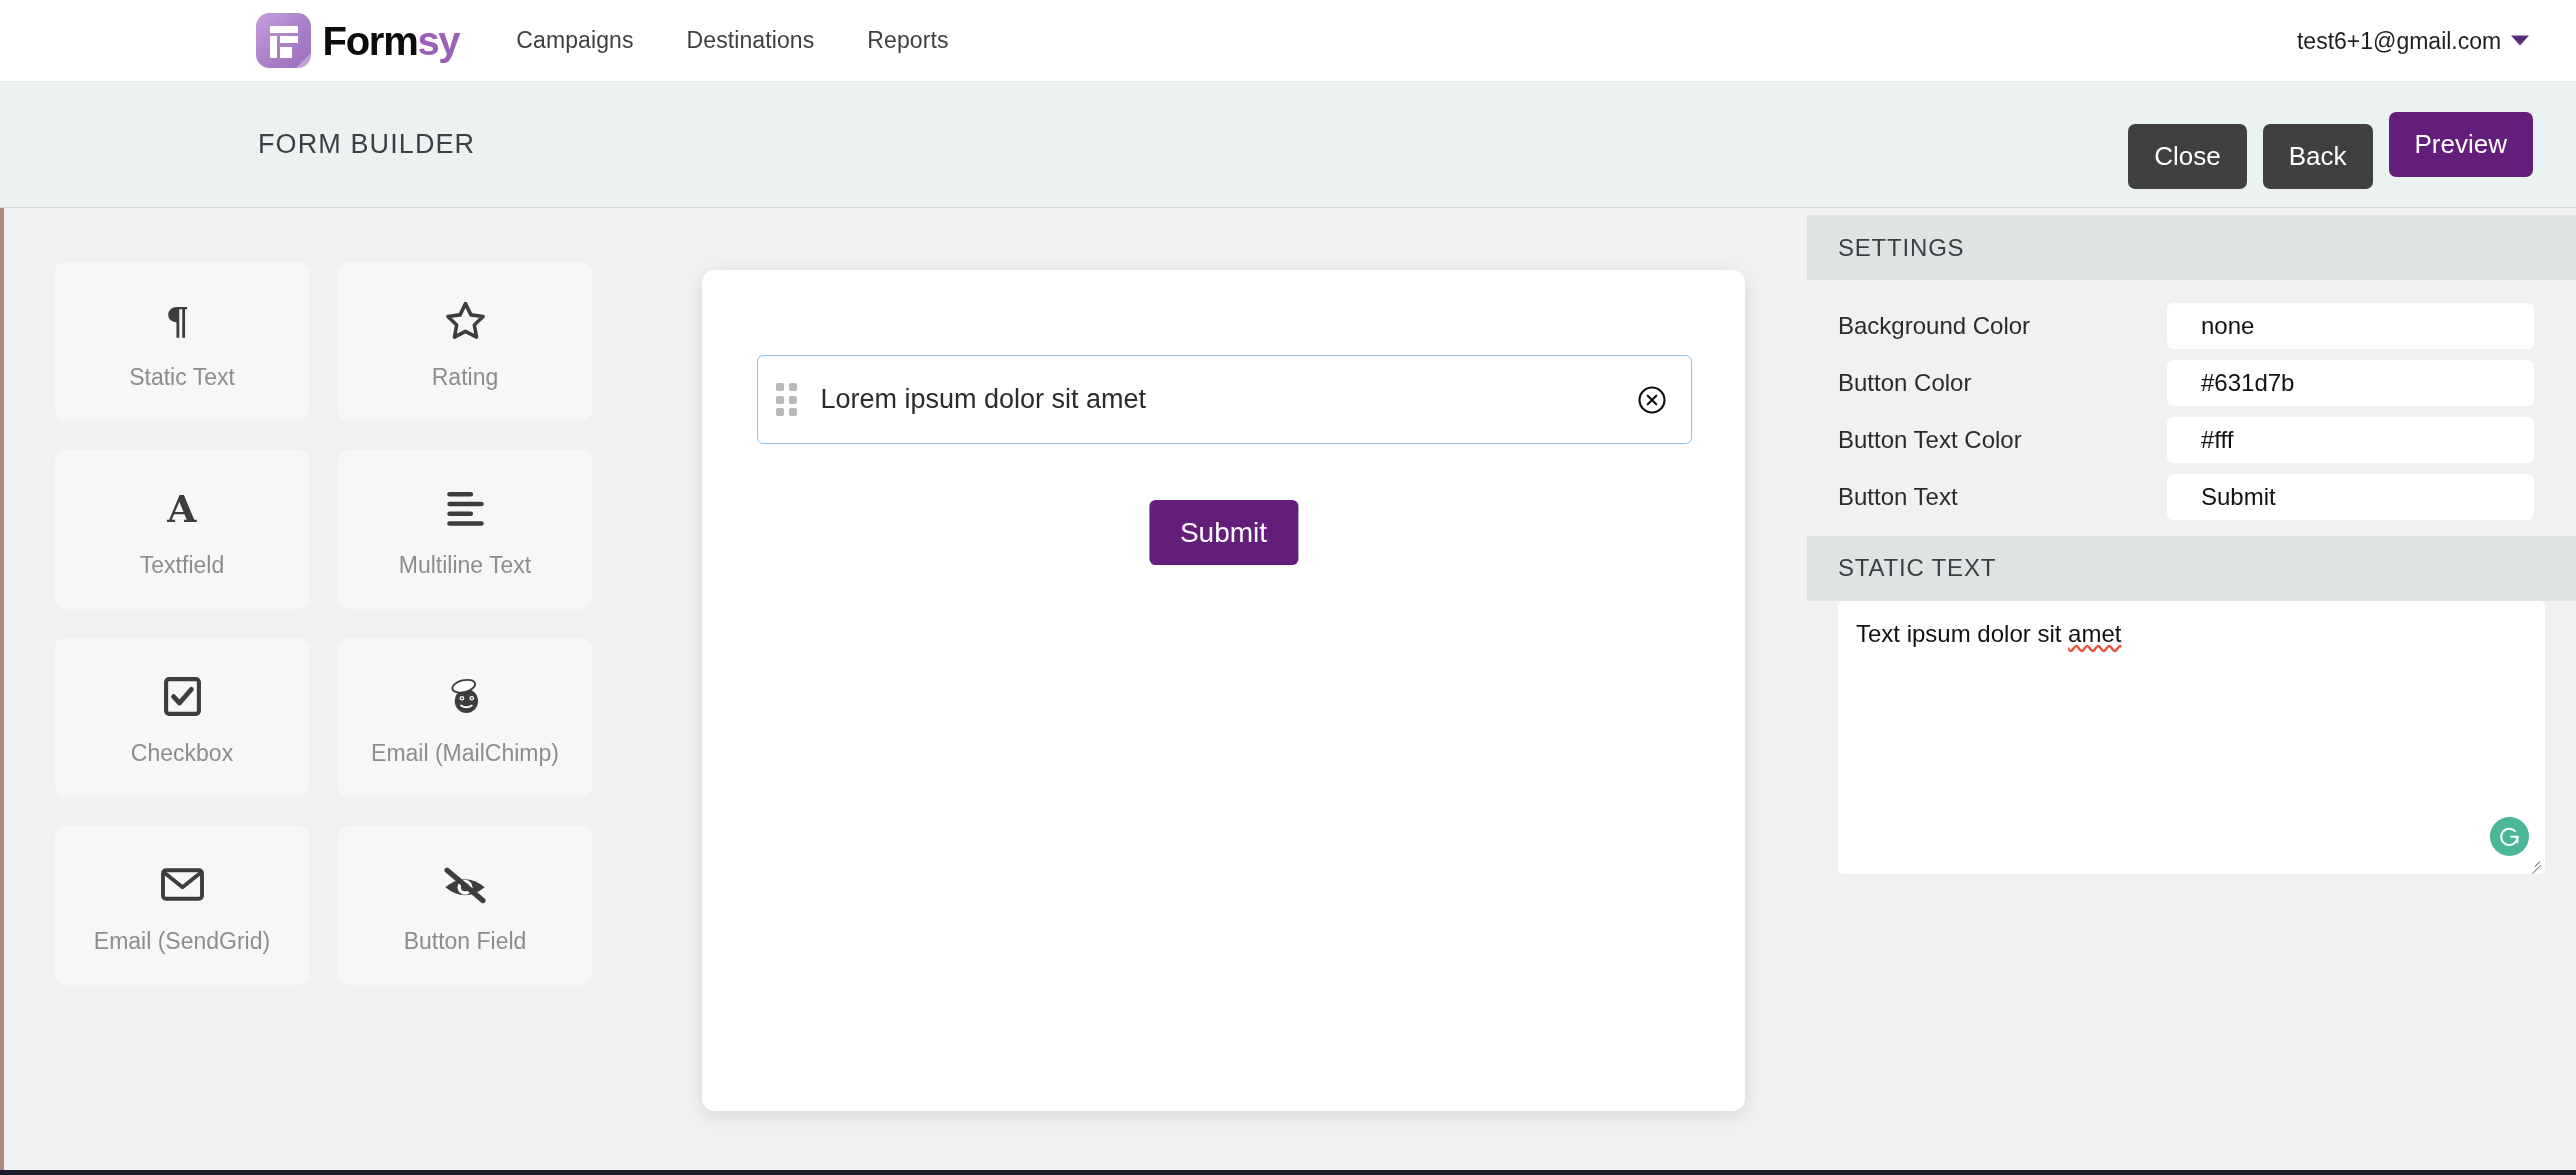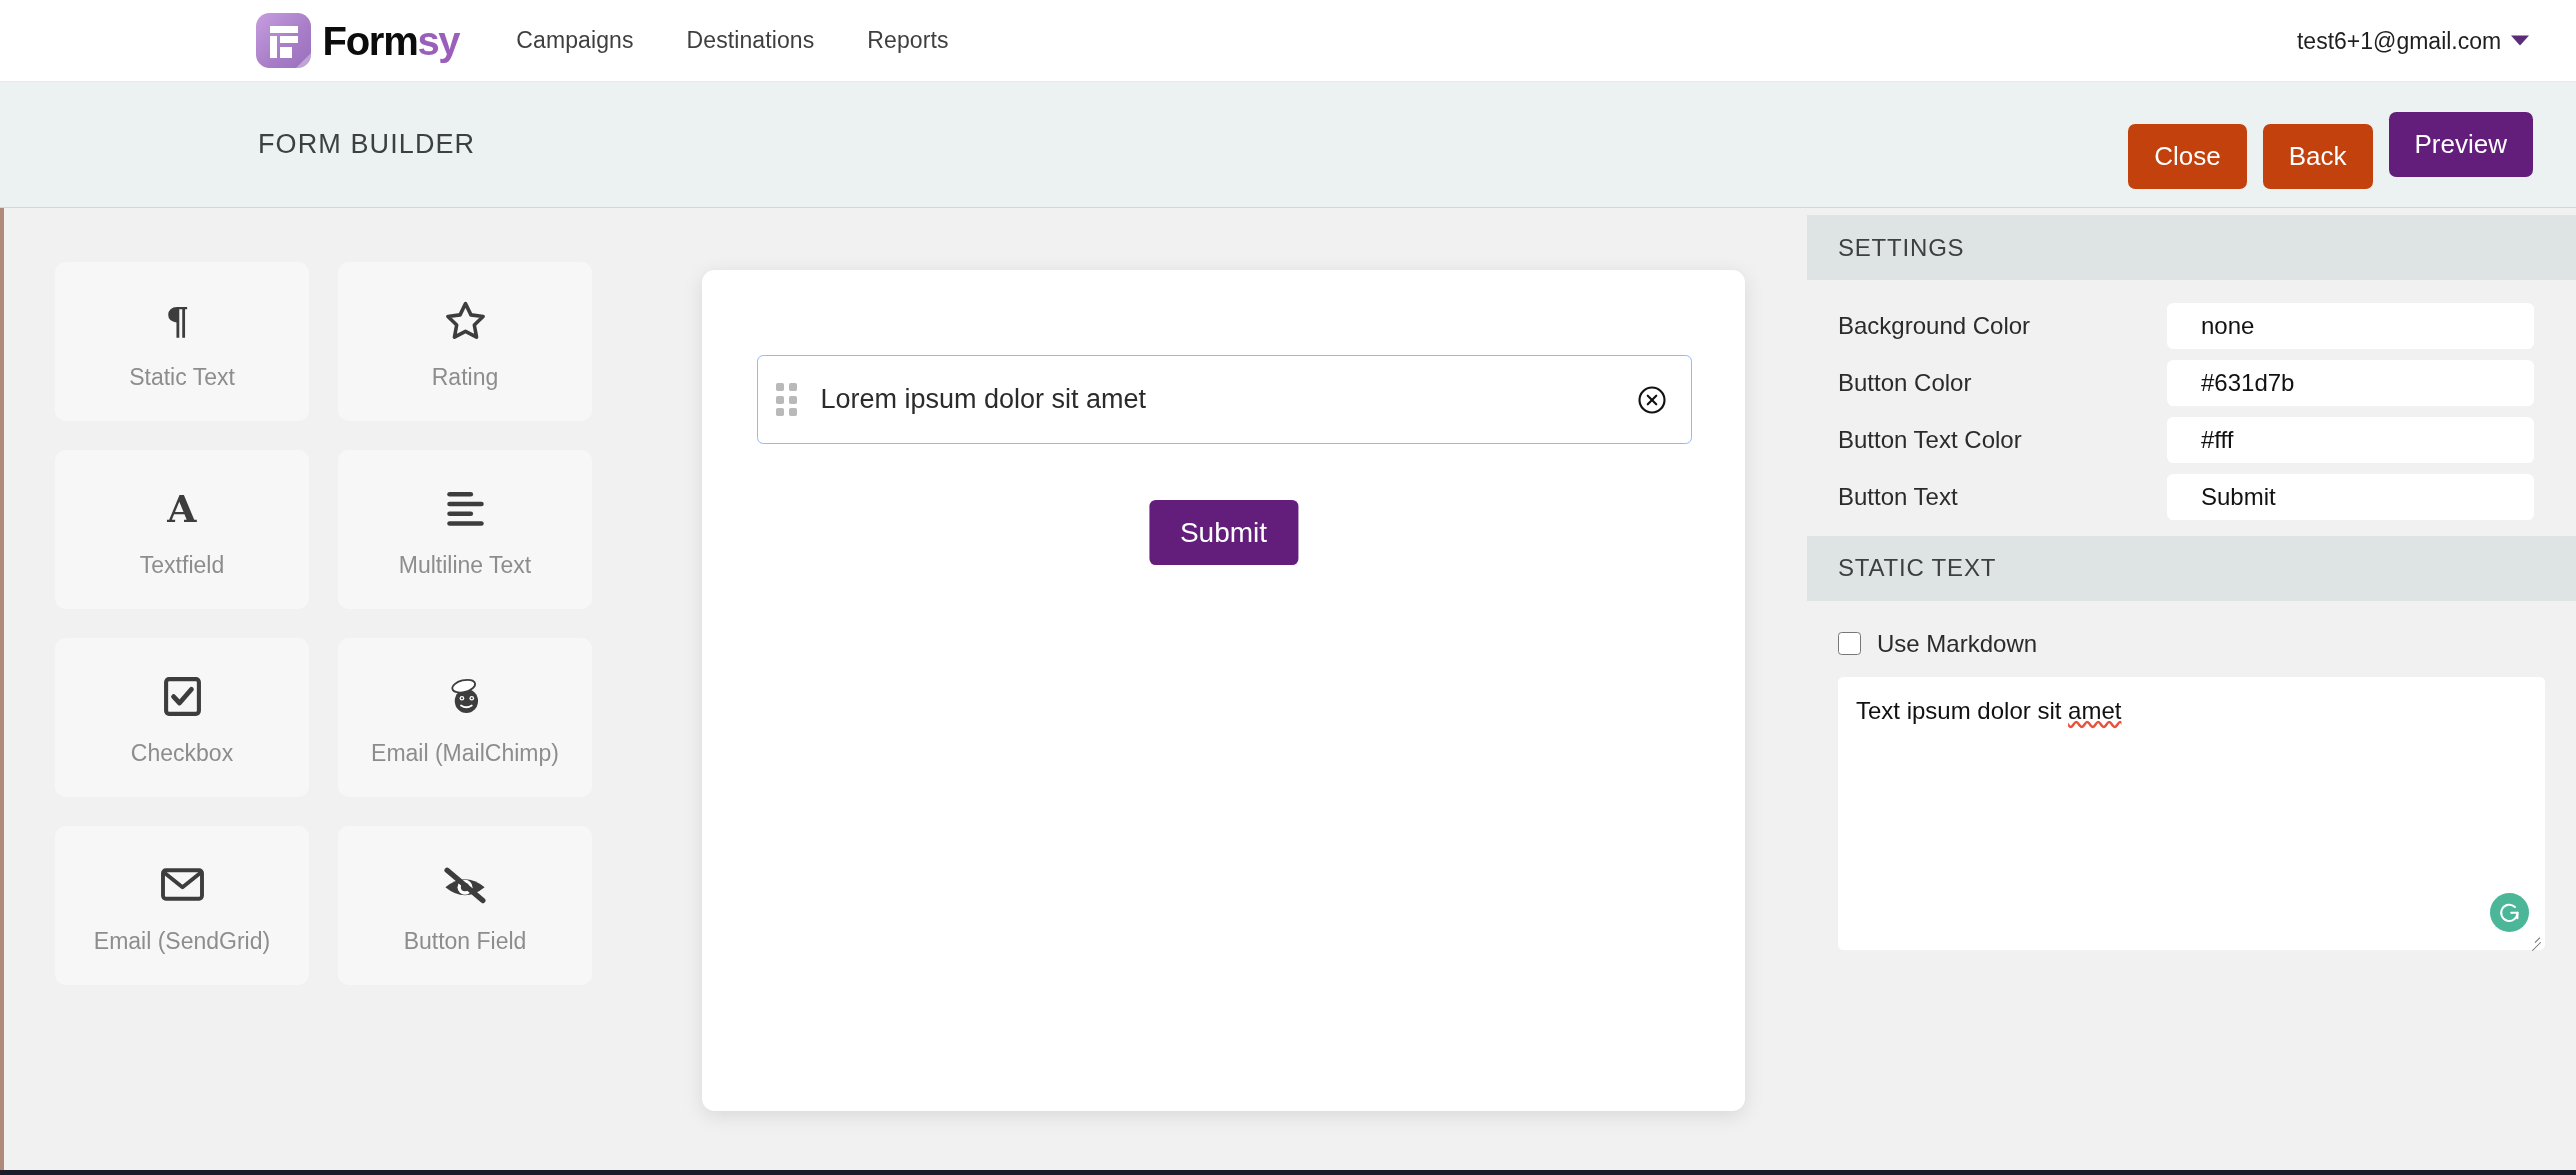--- a/index.html
+++ b/index.html
@@ -50,21 +50,21 @@
 
   
   .toolbar {
     position: absolute; left: 0; top: 82px; width: 2576px; height: 126px;
     background: #ecf2f1; border-bottom: 1.8px solid #d6d6d6;
     display: flex; align-items: center;
   }
   .toolbar-title { margin-left: 258px; font-size: 27px; color: #3c4043; letter-spacing: 1.1px; text-align: center; }
   .toolbar-actions { position: absolute; right: 43px; display: flex; align-items: center; gap: 16px; }
   .btn { border: none; border-radius: 7.2px; font-family: inherit; font-size: 26px; color: #ffffff; cursor: pointer; padding: 0 26px; height: 65px; line-height: 65px; }
-  .btn-secondary { background: #c2410c; margin-top: 24px; }
+  .btn-secondary { background: #404040; margin-top: 24px; }
   .btn-primary { background: #631d7b; }
 
   
   .body-area { position: absolute; left: 0; top: 208px; width: 2576px; height: 967px; }
   .left-edge { position: absolute; left: 0; top: 0; width: 3.6px; height: 967px; background: #b0897a; }
 
   
   .palette { position: absolute; left: 55px; top: 54px; width: 537px; display: flex; flex-wrap: wrap; gap: 29px 29px; }
   .pal-card {
     width: 254px; height: 159px; background: #f7f7f7; border-radius: 10.7px;
@@ -307,24 +307,20 @@
         <div class="srow">
           <div class="srow-label">Button Text</div>
           <input class="srow-input" type="text" value="Submit" style="">
         </div>
       </div>
 
       <div class="panel-head">
         <span>STATIC TEXT</span>
       </div>
 
-      <div class="markdown-row">
-        <span class="cbox"></span>
-        <span class="markdown-label">Use Markdown</span>
-      </div>
 
       <div class="ta-wrap">
         <textarea class="ta" style=""></textarea>
         <div class="ta-text"><span>Text ipsum dolor sit </span><span class="spell">amet</span></div>
         <div class="grammarly">
           <svg width="25" height="25" viewBox="0 0 24 24" fill="none" stroke="#ffffff" stroke-width="1.9" stroke-linecap="round">
             <path d="M19.6 12.3 A7.8 7.8 0 1 1 17.2 6.7"></path>
             <line x1="19.6" y1="12.3" x2="13.6" y2="12.3"></line>
             <line x1="19.6" y1="12.3" x2="19.6" y2="17.6"></line>
           </svg>

